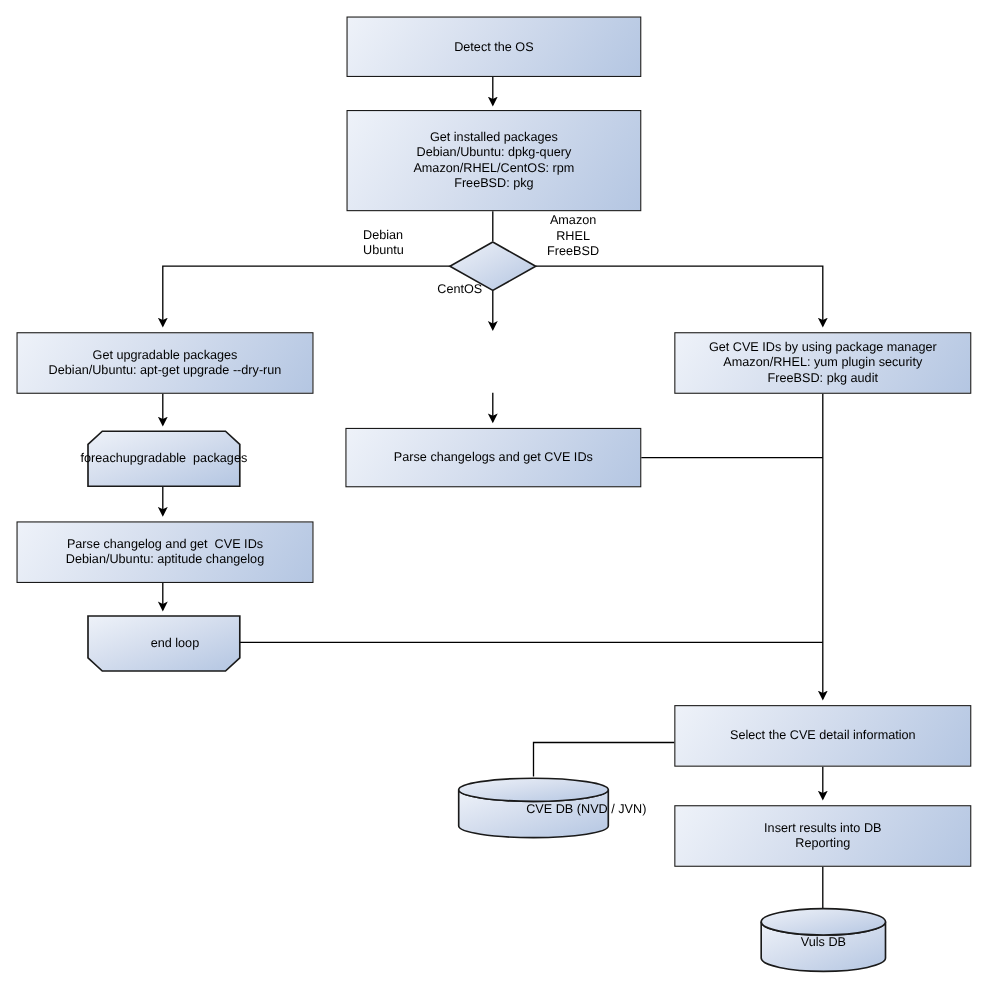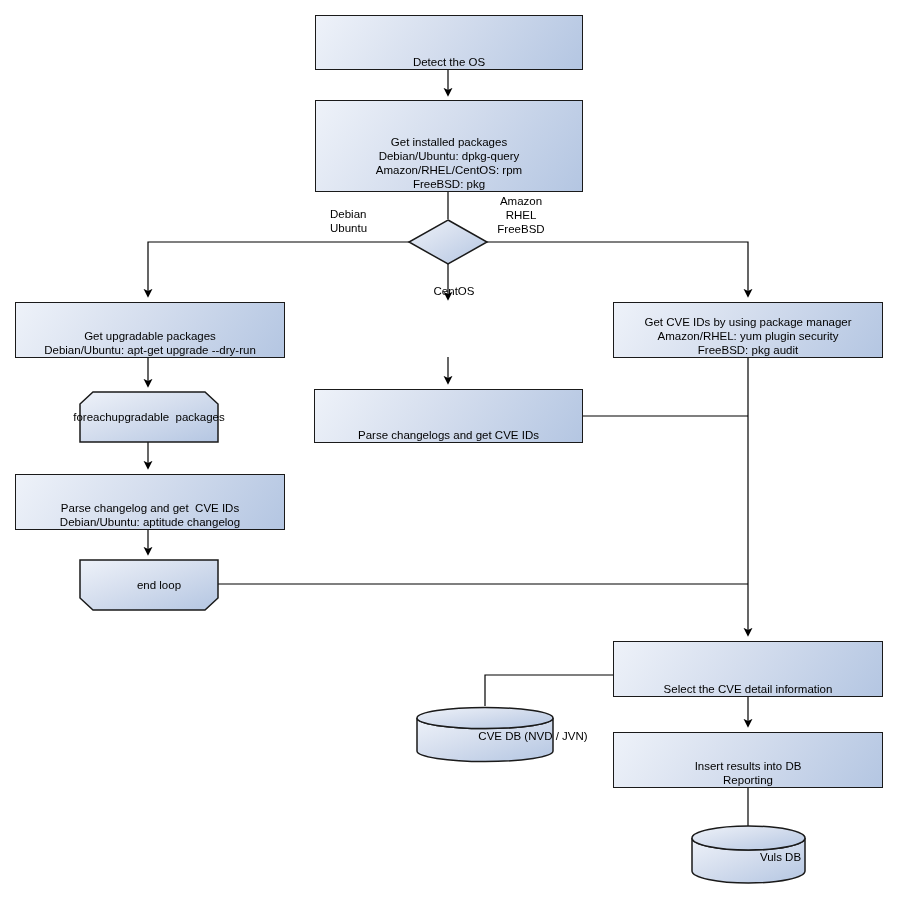--- a/index.html
+++ b/index.html
@@ -14,21 +14,21 @@
   }
   #wires { position: absolute; left: 0; top: 0; width: 898px; height: 902px; }
   .node {
     position: absolute;
     box-sizing: border-box;
     border: 1.5px solid #1a1a1a;
     background: linear-gradient(125deg, #eef2f9 0%, #d5deee 45%, #b4c6e2 100%);
     display: flex;
     flex-direction: column;
     align-items: center;
-    justify-content: flex-end;
+    justify-content: center;
     text-align: center;
   }
   .overlay {
     position: absolute;
     display: flex;
     flex-direction: row;
     align-items: center;
     justify-content: center;
     text-align: center;
     pointer-events: none;
@@ -146,32 +146,32 @@
   </div>
 
   <div class="overlay" style="left:80px; top:560px; width:158px; height:50px;">
     <span class="line">end loop</span>
   </div>
 
   <div class="overlay" style="left:417px; top:714px; width:136px; height:44px;padding-left:48px;">
     <span class="line">CVE DB (NVD / JVN)</span>
   </div>
 
-  <div class="overlay" style="left:692px; top:836px; width:113px; height:42px;padding-left:32px;">
+  <div class="overlay" style="left:692px; top:836px; width:113px; height:42px;">
     <span class="line">Vuls DB</span>
   </div>
 
   <div class="edge-label align-right" style="left:330px; top:207px; width:68px;">
     <span class="line">Debian</span>
     <span class="line">Ubuntu</span>
   </div>
 
   <div class="edge-label align-center" style="left:486px; top:194px; width:70px;">
     <span class="line">Amazon</span>
     <span class="line">RHEL</span>
     <span class="line">FreeBSD</span>
   </div>
 
-  <div class="edge-label align-center" style="left:393px; top:284px; width:50px;margin-left:36px;">
+  <div class="edge-label align-center" style="left:393px; top:256px; width:50px;">
     <span class="line">CentOS</span>
   </div>
 
 </div>
 
 </body></html>

